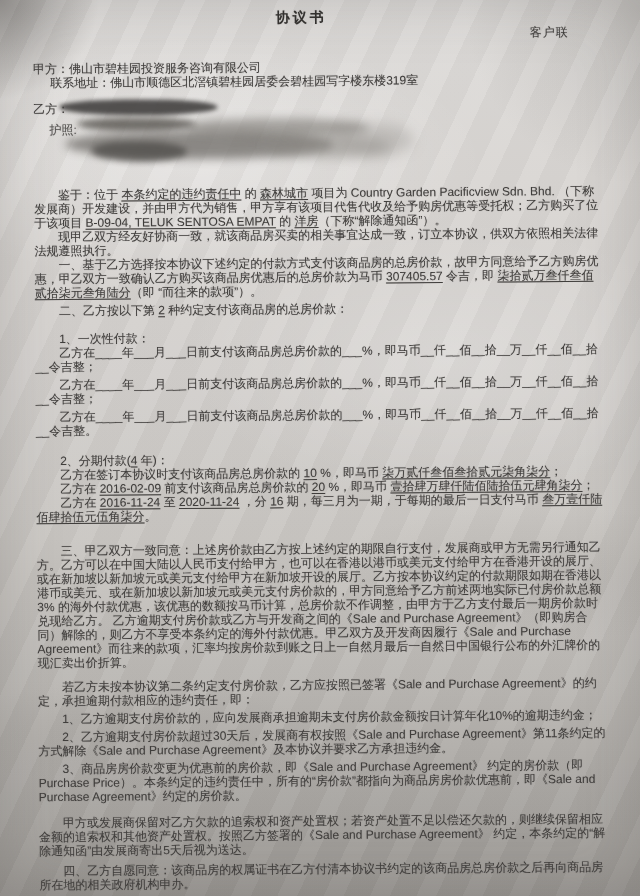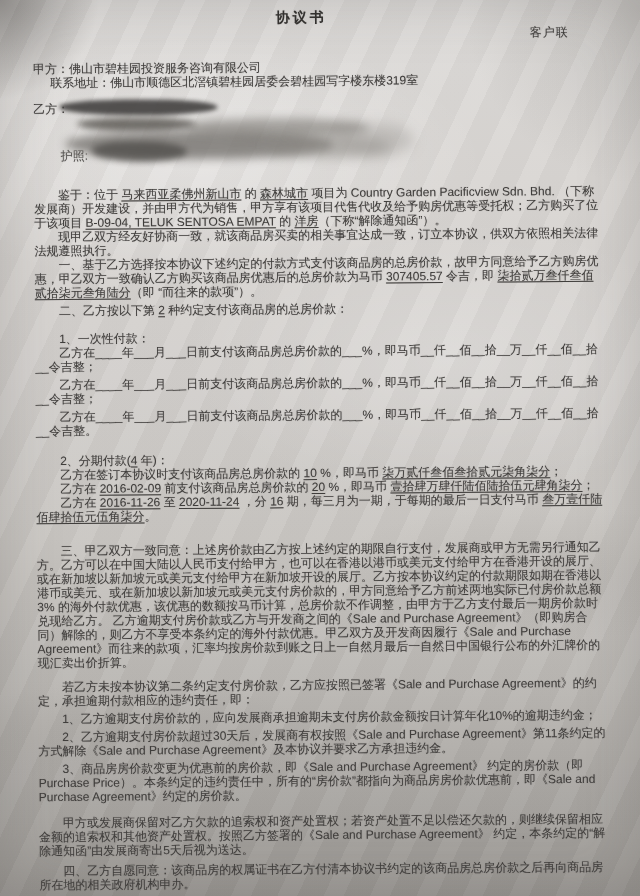--- a/index.html
+++ b/index.html
@@ -34,21 +34,21 @@
   }
   .head{position:relative;height:36px;}
   .title{position:absolute;left:243px;top:2px;font-size:14px;font-weight:bold;letter-spacing:3px;color:#33312f;}
   .corner{position:absolute;right:32px;top:4px;font-size:12px;letter-spacing:1px;margin-top:15px;}
   p{margin:0;}
   .para{text-indent:2em;}
   .addr{padding-left:17px;}
   .u{text-decoration:underline;text-underline-offset:2px;}
   .partyb{position:relative;height:72px;margin-top:12px;}
   .pb-label{position:absolute;left:0;top:0;}
-  .pp-label{position:absolute;left:27px;top:21px;color:#53514f;margin-top:26px;}
+  .pp-label{position:absolute;left:16px;top:21px;color:#53514f;}
   .blob{position:absolute;border-radius:45% 55% 50% 60%;}
   .b1{left:26px;top:-2px;width:158px;height:16px;background:#434140;filter:blur(2px);opacity:.9;}
   .b2{left:44px;top:16px;width:118px;height:14px;background:#57544f;filter:blur(3px);opacity:.8;}
   .b3{left:32px;top:30px;width:268px;height:28px;background:#6e6b67;filter:blur(5px);opacity:.75;}
   .b4{left:150px;top:18px;width:185px;height:20px;background:#7d7a75;filter:blur(5px);opacity:.6;}
   .b5{left:232px;top:36px;width:125px;height:22px;background:#8d8a85;filter:blur(6px);opacity:.5;}
   .b6{left:58px;top:40px;width:95px;height:20px;background:#504e4b;filter:blur(3px);opacity:.8;}
   .b7{left:300px;top:24px;width:80px;height:32px;background:#979490;filter:blur(7px);opacity:.4;}
   .mt4{margin-top:4px;} .mt6{margin-top:6px;} .mt10{margin-top:10px;}
   .mt12{margin-top:12px;} .mt14{margin-top:14px;} .mt16{margin-top:16px;}
@@ -73,40 +73,40 @@
       <span class="pp-label">护照:</span>
       <span class="blob b1"></span>
       <span class="blob b2"></span>
       <span class="blob b3"></span>
       <span class="blob b4"></span>
       <span class="blob b5"></span>
       <span class="blob b6"></span>
       <span class="blob b7"></span>
     </div>
 
-    <p class="para mt14"><span>鉴于：位于 </span><span class="u">马来西亚柔佛州新山市</span><span> 的 </span><span class="u">森林城市</span><span> 项目为 Country Garden Pacificview Sdn. Bhd. （下称发展商）开发建设，并由甲方代为销售，甲方享有该项目代售代收及给予购房优惠等受托权；乙方购买了位于该项目 </span><span class="u">B-09-04, TELUK SENTOSA EMPAT</span><span> 的 </span><span class="u">洋房</span><span>（下称“解除通知函”）。</span></p>
+    <p class="para mt14"><span>鉴于：位于 </span><span class="u">本条约定的违约责任中</span><span> 的 </span><span class="u">森林城市</span><span> 项目为 Country Garden Pacificview Sdn. Bhd. （下称发展商）开发建设，并由甲方代为销售，甲方享有该项目代售代收及给予购房优惠等受托权；乙方购买了位于该项目 </span><span class="u">B-09-04, TELUK SENTOSA EMPAT</span><span> 的 </span><span class="u">洋房</span><span>（下称“解除通知函”）。</span></p>
 
     <p class="para">现甲乙双方经友好协商一致，就该商品房买卖的相关事宜达成一致，订立本协议，供双方依照相关法律法规遵照执行。</p>
 
     <p class="para"><span>一、基于乙方选择按本协议下述约定的付款方式支付该商品房的总房价款，故甲方同意给予乙方购房优惠，甲乙双方一致确认乙方购买该商品房优惠后的总房价款为马币 </span><span class="u">307405.57</span><span> 令吉，即 </span><span class="u">柒拾贰万叁仟叁佰贰拾柒元叁角陆分</span><span>（即 “而往来的款项”）。</span></p>
 
     <p class="para mt4"><span>二、乙方按以下第 </span><span class="u">2</span><span> 种约定支付该商品房的总房价款：</span></p>
 
     <p class="para mt14">1、一次性付款：</p>
     <p class="para">乙方在____年___月___日前支付该商品房总房价款的___%，即马币__仟__佰__拾__万__仟__佰__拾__令吉整；</p>
     <p class="para mt4">乙方在____年___月___日前支付该商品房总房价款的___%，即马币__仟__佰__拾__万__仟__佰__拾__令吉整；</p>
     <p class="para mt4">乙方在____年___月___日前支付该商品房总房价款的___%，即马币__仟__佰__拾__万__仟__佰__拾__令吉整。</p>
 
     <p class="para mt16"><span>2、分期付款(</span><span class="u">4</span><span> 年)：</span></p>
 
     <p class="para"><span>乙方在签订本协议时支付该商品房总房价款的 </span><span class="u">10</span><span> %，即马币 </span><span class="u">柒万贰仟叁佰叁拾贰元柒角柒分</span><span>；</span></p>
 
     <p class="para"><span>乙方在 </span><span class="u">2016-02-09</span><span> 前支付该商品房总房价款的 </span><span class="u">20</span><span> %，即马币 </span><span class="u">壹拾肆万肆仟陆佰陆拾伍元肆角柒分</span><span>；</span></p>
 
-    <p class="para"><span>乙方在 </span><span class="u">2016-11-26</span><span> 至 </span><span class="u">2020-11-24</span><span> ，分 </span><span class="u">16</span><span> 期，每三月为一期，于每期的最后一日支付马币 </span><span class="u">叁万壹仟陆佰肆拾伍元伍角柒分</span><span>。</span></p>
+    <p class="para"><span>乙方在 </span><span class="u">2016-11-24</span><span> 至 </span><span class="u">2020-11-24</span><span> ，分 </span><span class="u">16</span><span> 期，每三月为一期，于每期的最后一日支付马币 </span><span class="u">叁万壹仟陆佰肆拾伍元伍角柒分</span><span>。</span></p>
 
     <p class="para mt20">三、甲乙双方一致同意：上述房价款由乙方按上述约定的期限自行支付，发展商或甲方无需另行通知乙方。乙方可以在中国大陆以人民币支付给甲方，也可以在香港以港币或美元支付给甲方在香港开设的展厅、或在新加坡以新加坡元或美元支付给甲方在新加坡开设的展厅。乙方按本协议约定的付款期限如期在香港以港币或美元、或在新加坡以新加坡元或美元支付房价款的，甲方同意给予乙方前述两地实际已付房价款总额 3% 的海外付款优惠，该优惠的数额按马币计算，总房价款不作调整，由甲方于乙方支付最后一期房价款时兑现给乙方。 乙方逾期支付房价款或乙方与开发商之间的《Sale and Purchase Agreement》（即购房合同）解除的，则乙方不享受本条约定的海外付款优惠。甲乙双方及开发商因履行《Sale and Purchase Agreement》而往来的款项，汇率均按房价款到账之日上一自然月最后一自然日中国银行公布的外汇牌价的现汇卖出价折算。</p>
 
     <p class="para mt10">若乙方未按本协议第二条约定支付房价款，乙方应按照已签署《Sale and Purchase Agreement》的约定，承担逾期付款相应的违约责任，即：</p>
     <p class="para mt4">1、乙方逾期支付房价款的，应向发展商承担逾期未支付房价款金额按日计算年化10%的逾期违约金；</p>
     <p class="para mt4">2、乙方逾期支付房价款超过30天后，发展商有权按照《Sale and Purchase Agreement》第11条约定的方式解除《Sale and Purchase Agreement》及本协议并要求乙方承担违约金。</p>
     <p class="para mt4">3、商品房房价款变更为优惠前的房价款，即《Sale and Purchase Agreement》 约定的房价款（即Purchase Price）。本条约定的违约责任中，所有的“房价款”都指向为商品房房价款优惠前，即《Sale and Purchase Agreement》约定的房价款。</p>
 
     <p class="para mt12">甲方或发展商保留对乙方欠款的追索权和资产处置权；若资产处置不足以偿还欠款的，则继续保留相应金额的追索权和其他资产处置权。按照乙方签署的《Sale and Purchase Agreement》 约定，本条约定的“解除通知函”由发展商寄出5天后视为送达。</p>
 

